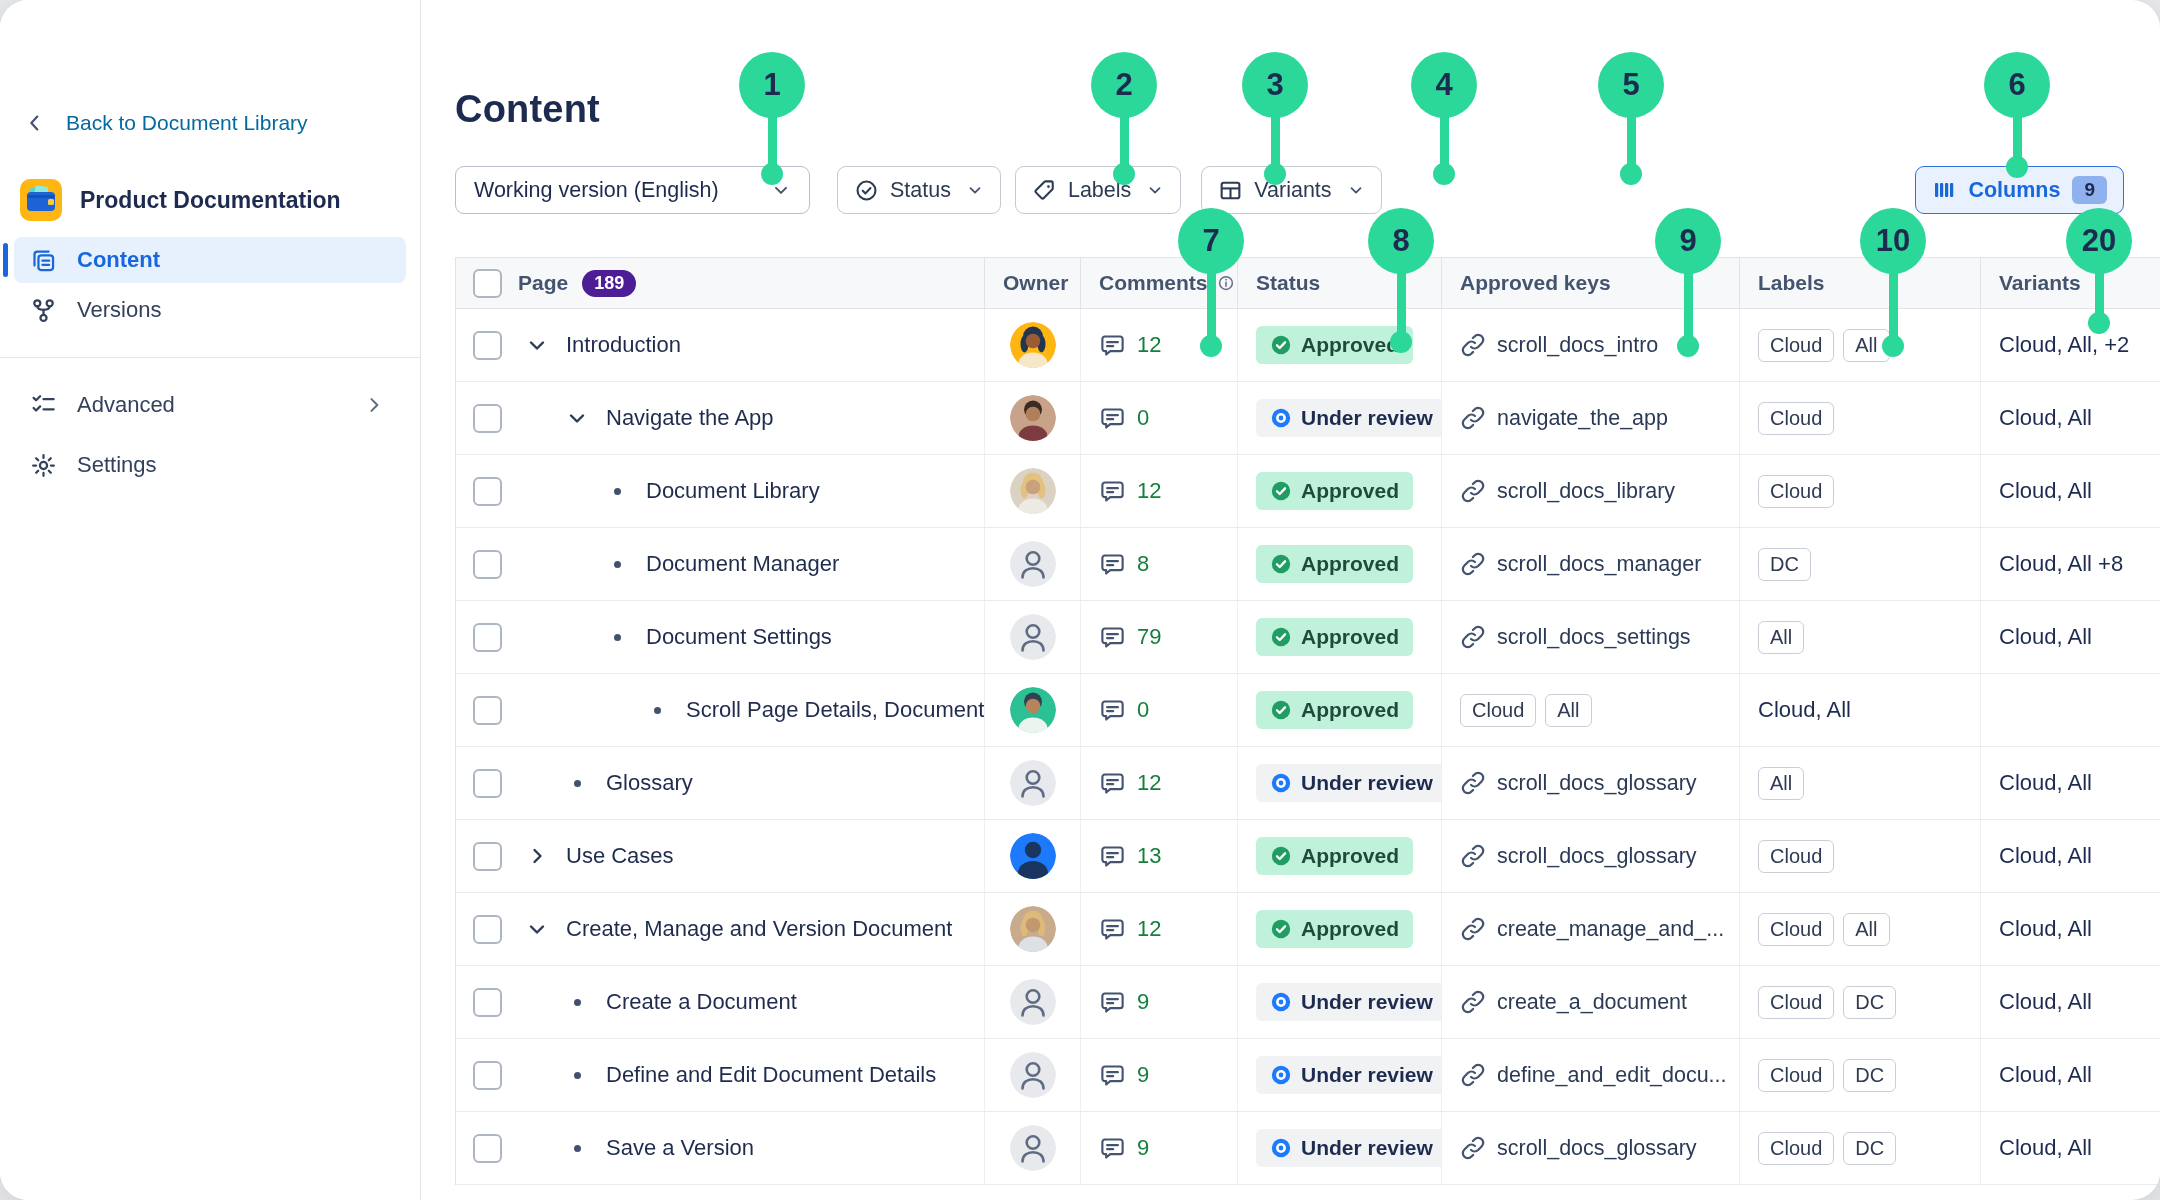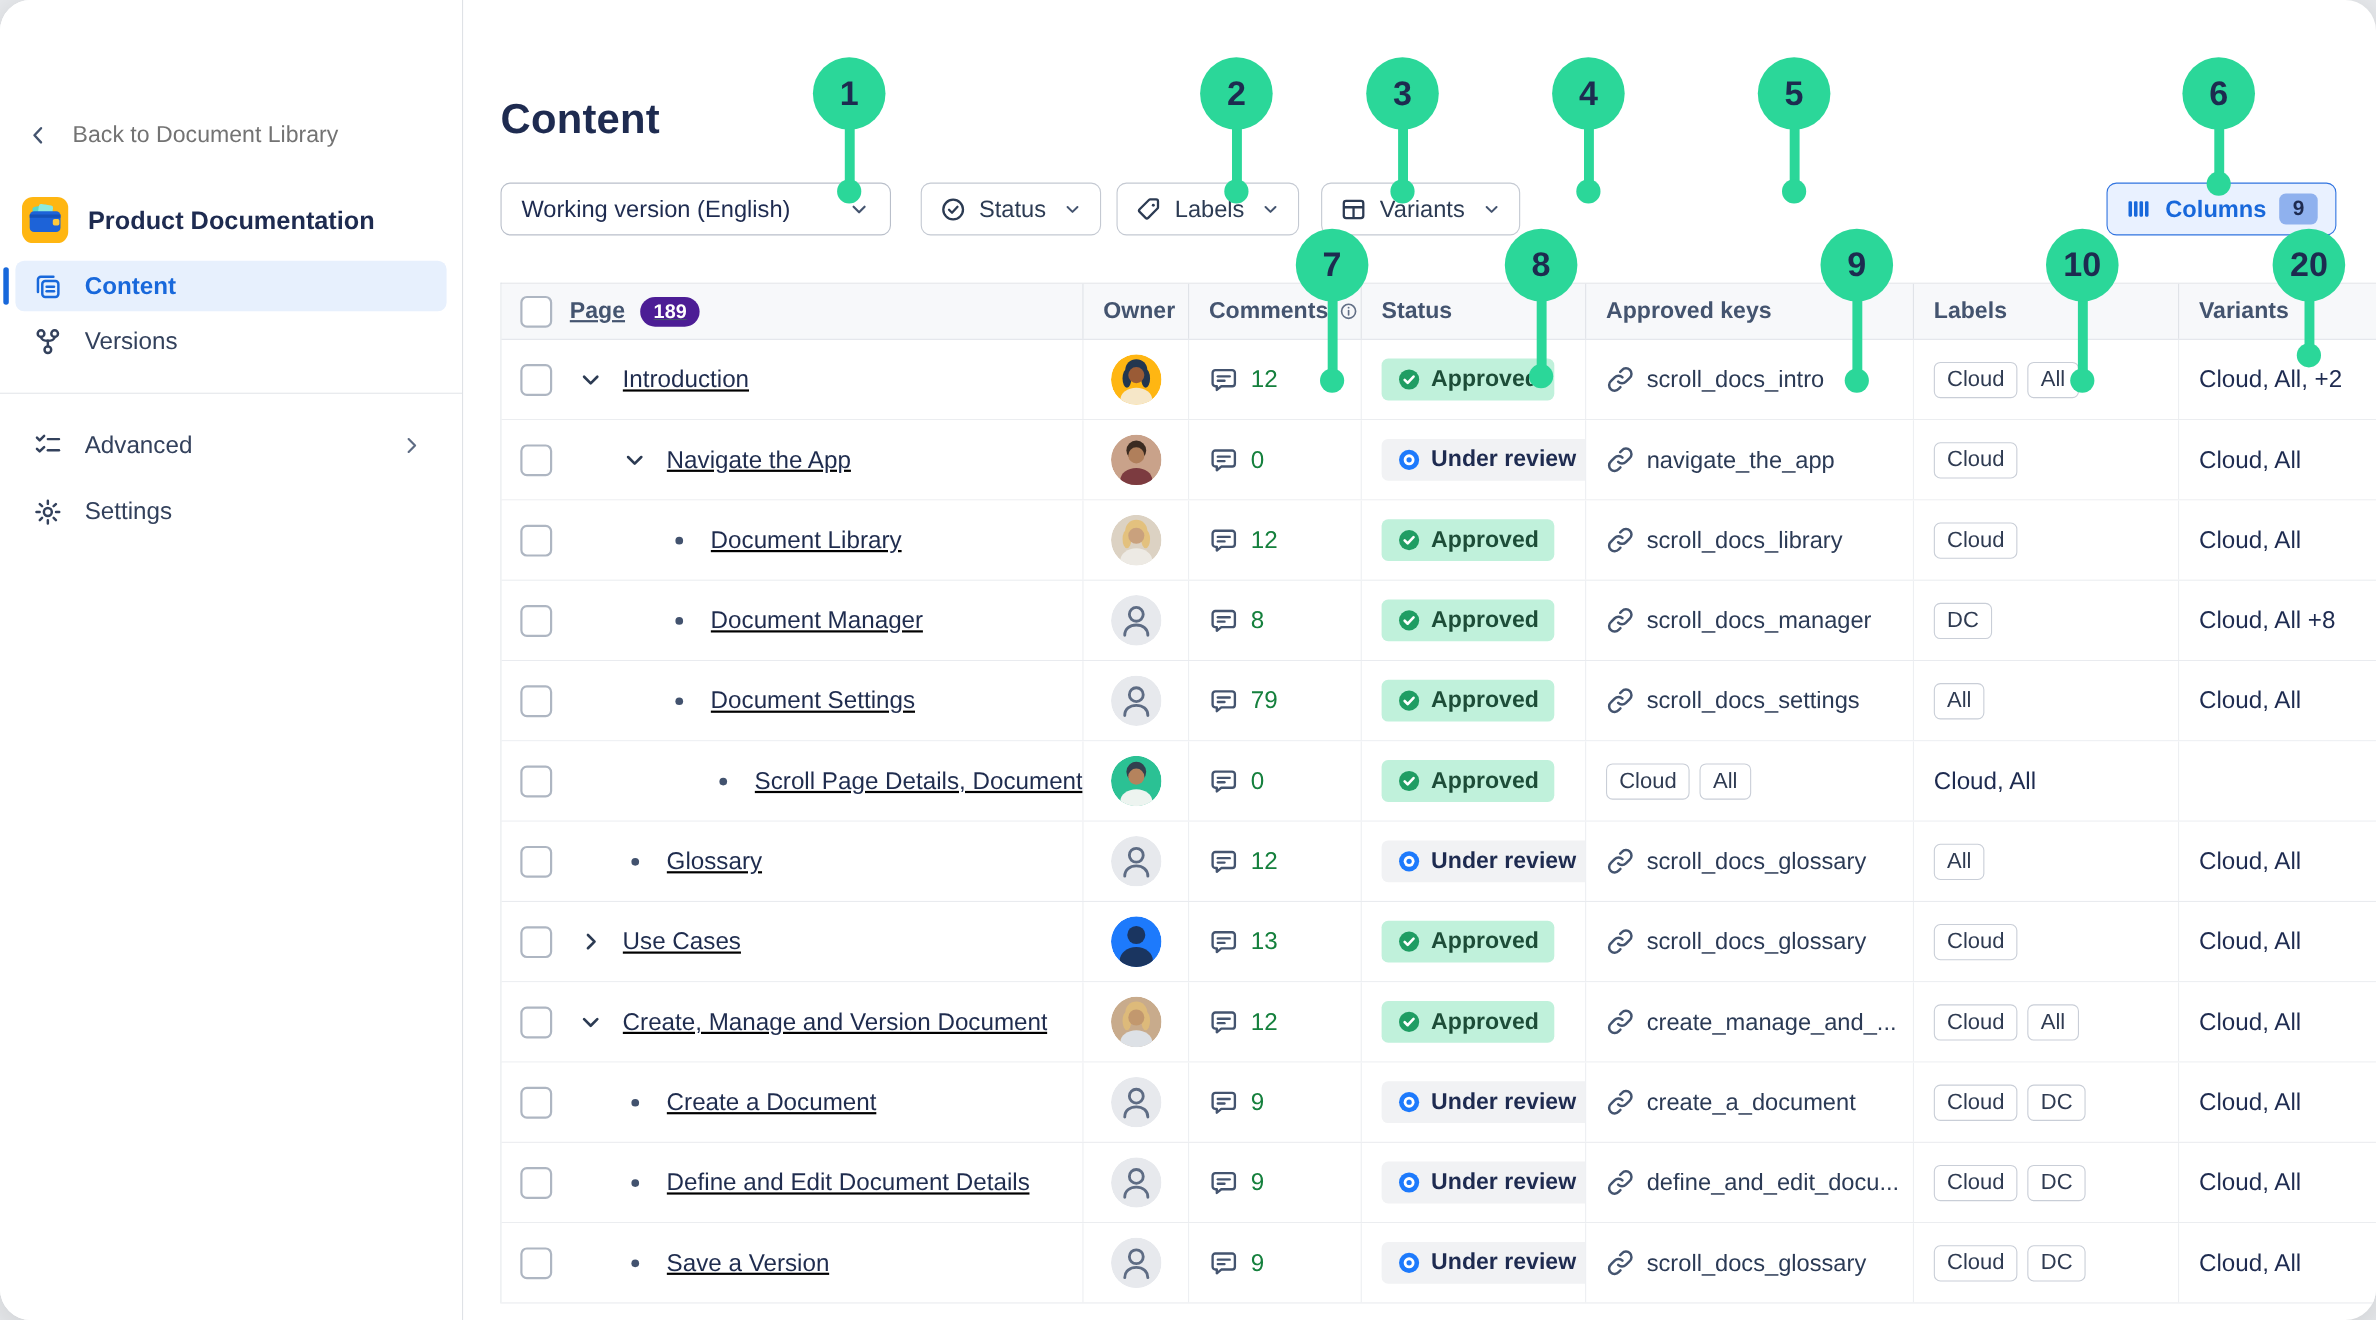--- a/index.html
+++ b/index.html
@@ -1,20 +1,20 @@
 <!DOCTYPE html>
 <html><head>
 <meta charset="utf-8">
 <style>
   html,body{margin:0;padding:0;background:#E7E9EC;font-family:"Liberation Sans",sans-serif;}
   .app{position:relative;width:2160px;height:1200px;background:#fff;border-radius:28px;overflow:hidden;box-shadow:0 6px 30px rgba(0,0,0,.12);}
   
   .sidebar{position:absolute;left:0;top:0;width:420px;height:1200px;background:#fff;border-right:1px solid #DFE2E6;}
   .side-row{position:absolute;left:0;width:420px;display:flex;align-items:center;}
-  .back-row{top:100px;height:46px;padding-left:24px;gap:20px;color:#737373;font-size:21px;cursor:pointer;}
+  .back-row{top:100px;height:46px;padding-left:24px;gap:20px;color:#0369a1;font-size:21px;cursor:pointer;}
   .doc-row{top:176px;height:48px;padding-left:20px;gap:18px;}
   .doc-title{font-size:23px;font-weight:700;color:#1E2B50;}
   .doc-icon{width:42px;height:42px;border-radius:10px;background:#FFB612;position:relative;flex:0 0 auto;}
   .nav-item{position:absolute;left:14px;width:392px;height:46px;border-radius:8px;display:flex;align-items:center;gap:20px;padding-left:16px;box-sizing:border-box;font-size:22px;color:#33415C;cursor:pointer;}
   .nav-item.active{background:#E7F0FD;color:#1868DB;font-weight:600;}
   .active-bar{position:absolute;left:3px;width:5px;height:34px;border-radius:3px;background:#1868DB;}
   .side-divider{position:absolute;left:0;top:357px;width:420px;height:1px;background:#E4E6EA;}
   .sec-item{position:absolute;left:14px;width:392px;height:46px;display:flex;align-items:center;gap:20px;padding-left:16px;box-sizing:border-box;font-size:22px;color:#33415C;cursor:pointer;}
   .sec-chevron{position:absolute;right:22px;color:#5E6C84;}
   
@@ -33,21 +33,21 @@
   .chev{color:#44546F;margin-left:4px;display:flex;}
   
   .tbl{position:absolute;left:455px;top:257px;width:1705px;border-top:1px solid #E0E3E8;border-left:1px solid #E0E3E8;}
   .gridrow{display:grid;grid-template-columns:529px 96px 157px 204px 298px 241px 1fr;}
   .thead{height:50px;background:#F7F8FA;border-bottom:1px solid #E0E3E8;}
   .th{display:flex;align-items:center;padding:0 18px;color:#44546F;font-weight:700;font-size:21px;border-right:1px solid #E0E3E8;overflow:hidden;white-space:nowrap;}
   .trow{height:72px;background:#fff;border-bottom:1px solid #E9EBEF;}
   .td{display:flex;align-items:center;padding:0 18px;border-right:1px solid #EDEFF2;overflow:hidden;white-space:nowrap;box-sizing:border-box;}
   .cb{width:25px;height:25px;border:2px solid #AEB6C2;border-radius:6px;background:#fff;flex:0 0 auto;cursor:pointer;}
   .pill-count{background:#4c1d95;color:#fff;font-size:18px;font-weight:700;border-radius:20px;padding:3px 12px;margin-left:14px;}
-  .page-cell{padding-left:17px;gap:0;text-decoration:underline;}
+  .page-cell{padding-left:17px;gap:0;}
   .tree{display:flex;align-items:center;}
   .marker{width:30px;display:flex;justify-content:center;align-items:center;flex:0 0 auto;}
   .bullet{width:7px;height:7px;border-radius:50%;background:#42526E;}
   .row-title{font-size:22px;color:#1F2C4E;margin-left:14px;overflow:hidden;text-overflow:ellipsis;white-space:nowrap;}
   .owner-cell{justify-content:center;padding:0;}
   .avatar{width:46px;height:46px;border-radius:50%;overflow:hidden;flex:0 0 auto;}
   .comments-cell{gap:11px;color:#15803d;font-size:22px;}
   .status-pill{display:flex;align-items:center;gap:9px;border-radius:6px;padding:7px 14px;font-size:21px;font-weight:700;}
   .st-approved{background:#C0F1DB;color:#1D4D38;}
   .st-review{background:#F1F2F4;color:#1E2B50;}

